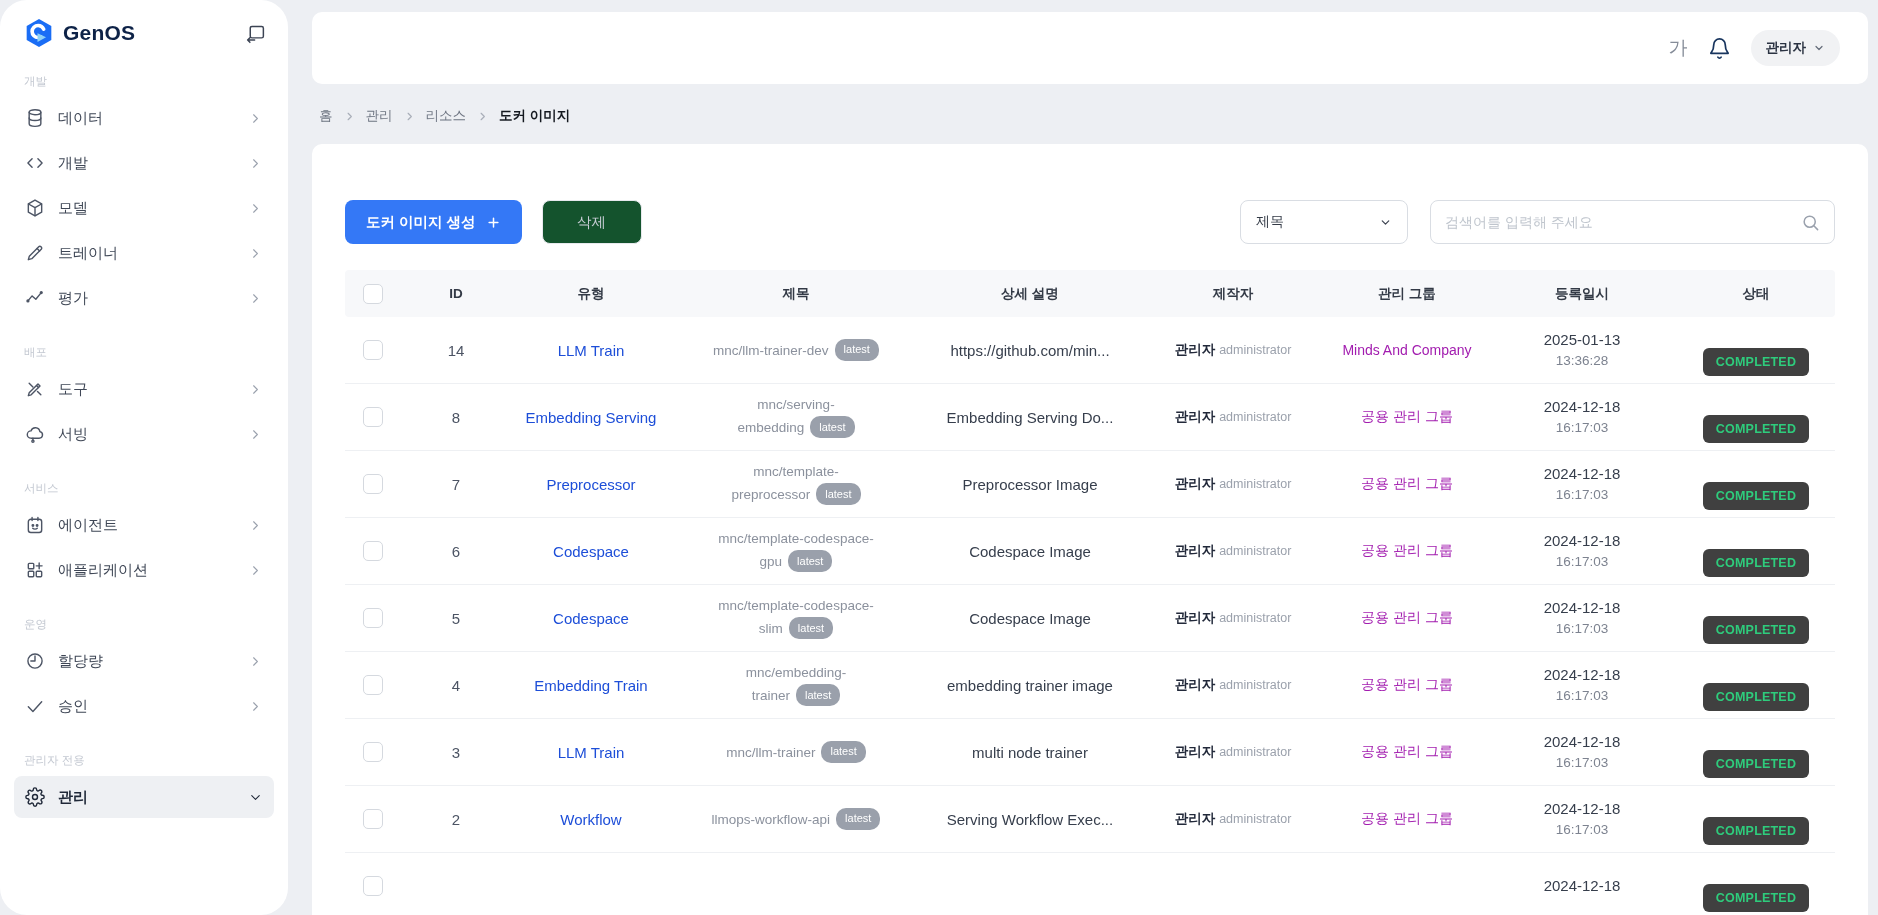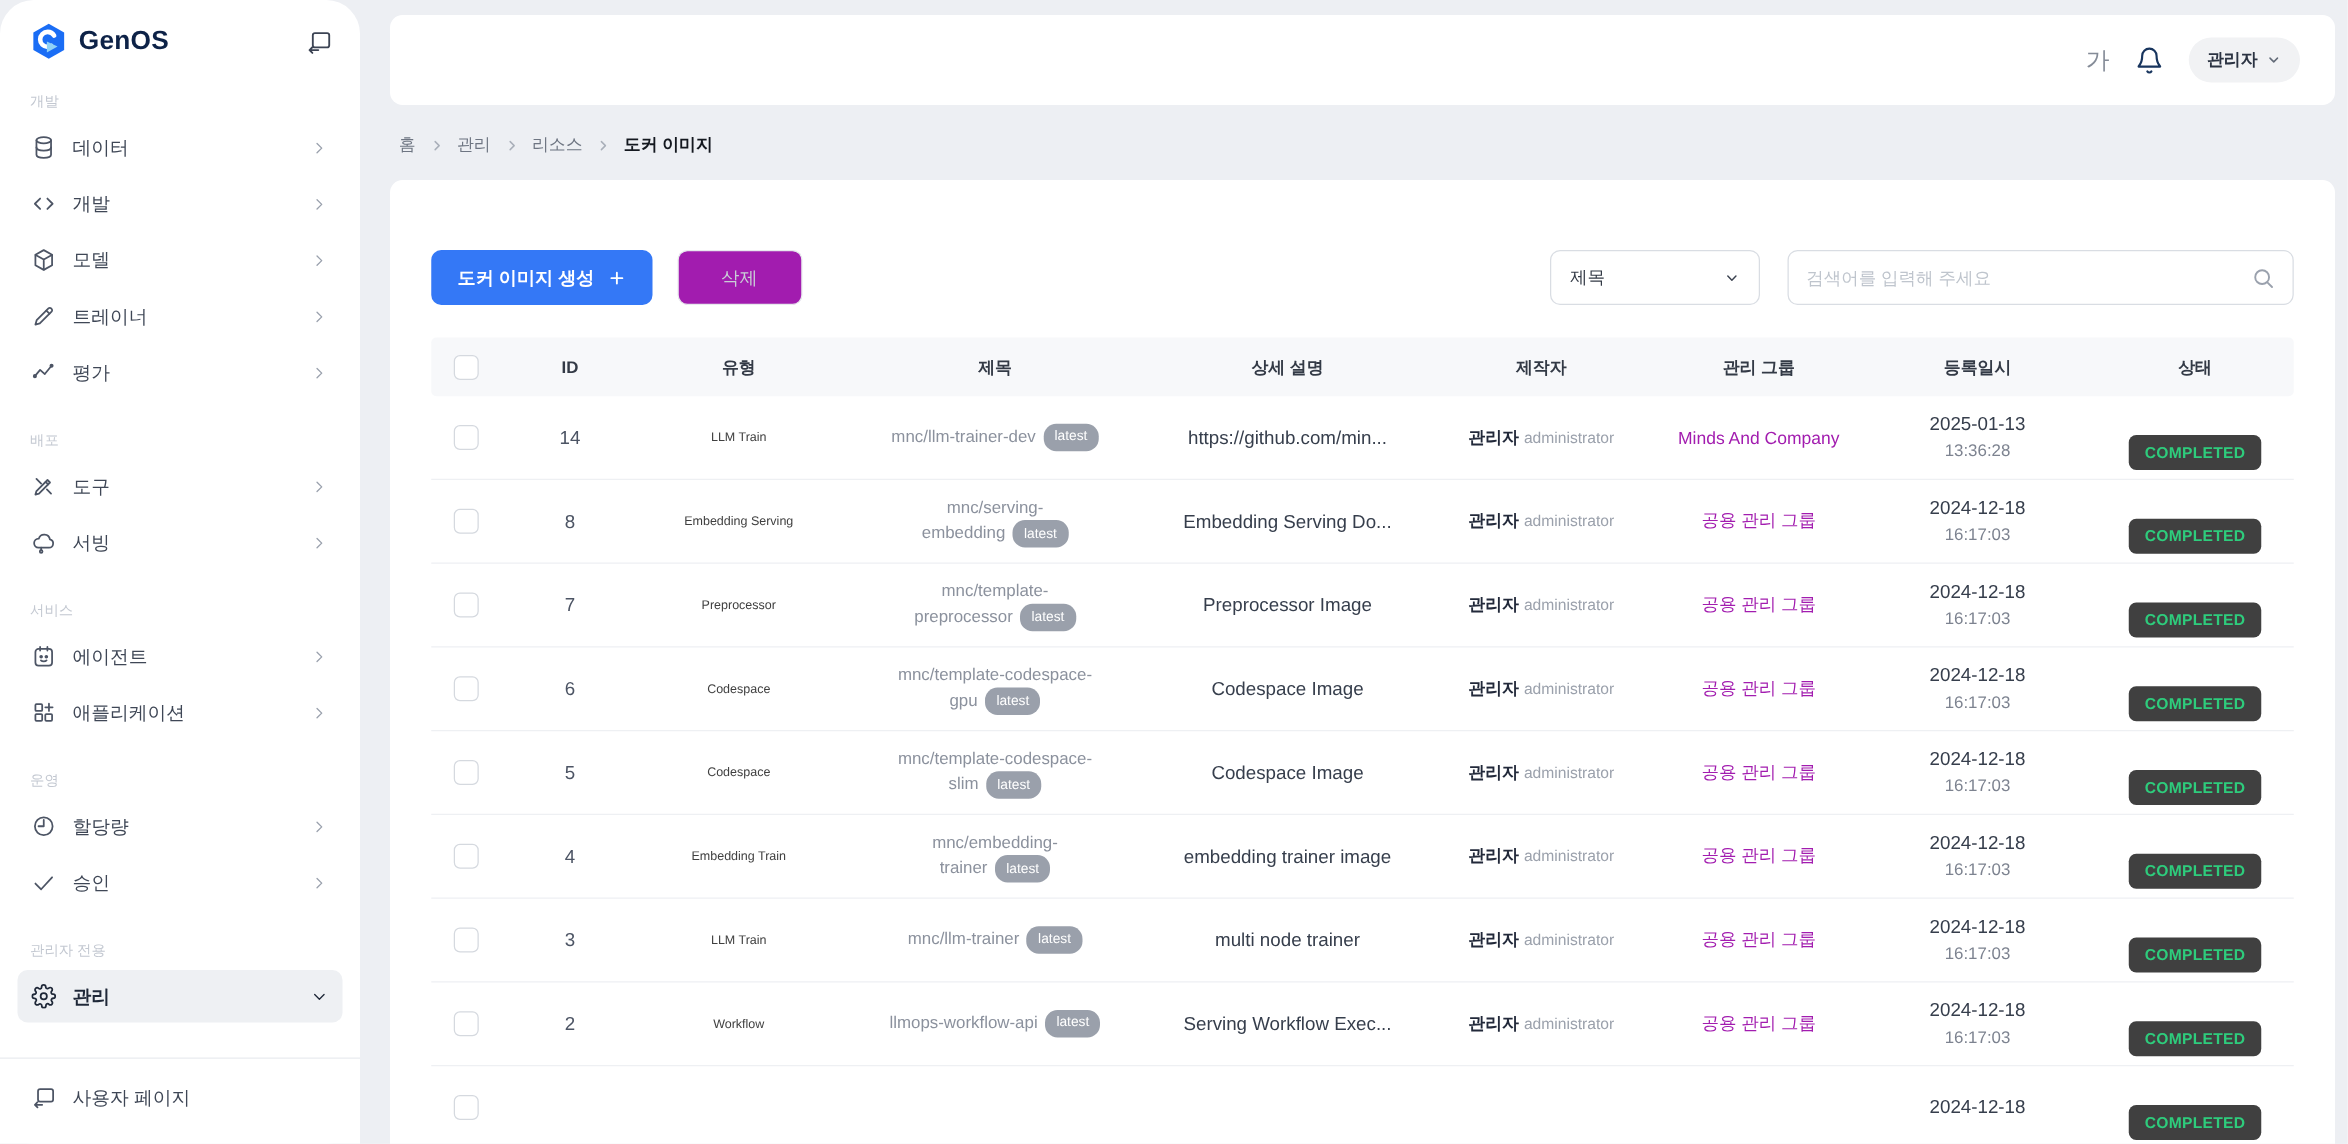--- a/index.html
+++ b/index.html
@@ -46,21 +46,21 @@
   .breadcrumb .bc-chev { color:#a9afb9; display:flex; }
 
   .card { margin-top:18px; background:#fff; border-radius:10px 10px 0 0; padding:30px 33px 40px;
     min-height:760px; }
   .page-title { font-size:22px; font-weight:800; color:#14181f; }
 
   .toolbar { margin-top:26px; display:flex; align-items:center; }
   .btn-create { display:flex; align-items:center; gap:10px; background:#3478f6; color:#fff;
     border:none; border-radius:8px; height:44px; padding:0 21px; font-size:14.5px; font-weight:700;
     font-family:inherit; cursor:pointer; }
-  .btn-delete { margin-left:20px; background:#a21caf; border:1px solid #e7e9ed; border-radius:8px;
+  .btn-delete { margin-left:20px; background:#14532d; border:1px solid #e7e9ed; border-radius:8px;
     height:44px; width:100px; color:#c9ced6; font-size:14.5px; font-family:inherit; }
   .toolbar-spacer { flex:1; }
   .filter-select { width:168px; height:44px; border:1px solid #d9dde3; border-radius:8px;
     display:flex; align-items:center; justify-content:space-between; padding:0 15px;
     font-size:14px; color:#333a46; cursor:pointer; }
   .filter-select .chev { color:#3b4250; display:flex; }
   .search-box { margin-left:22px; width:405px; height:44px; border:1px solid #d9dde3;
     border-radius:8px; display:flex; align-items:center; padding:0 14px; }
   .search-box input { flex:1; border:none; outline:none; font-size:14px; font-family:inherit; color:#333; }
   .search-box input::placeholder { color:#bfc5cd; }
@@ -68,21 +68,21 @@
 
   
   .table { margin-top:26px; }
   .tgrid { display:grid; grid-template-columns:56px 110px 160px 250px 218px 188px 160px 190px 1fr; }
   .thead { background:#f7f8fa; height:47px; align-items:center; border-radius:4px;
     font-size:13.5px; font-weight:700; color:#333a46; }
   .trow { min-height:67px; align-items:center; border-bottom:1px solid #eef0f3; }
   .cell { display:flex; justify-content:center; align-items:center; text-align:center; }
   .checkbox { width:20px; height:20px; border:1.5px solid #d5d9df; border-radius:5px; background:#fff; cursor:pointer; }
   .c-id { font-size:15px; color:#4c5464; }
-  .c-type { font-size:10px; color:#404040; }
+  .c-type { font-size:15px; color:#1d4ed8; }
   .c-image { flex-direction:column; font-size:13.5px; color:#8b919d; line-height:1.55; }
   .tag-badge { display:inline-block; background:#9aa0ab; color:#fff; font-size:11px;
     padding:2.5px 9px; border-radius:10px; margin-left:6px; vertical-align:1px; }
   .c-desc { font-size:15px; color:#363e4c; }
   .c-creator { font-size:13.5px; color:#22293a; }
   .c-creator b { font-weight:700; }
   .creator-account { color:#9ba1ac; font-size:12.5px; margin-left:4px; font-weight:400; }
   .c-group { font-size:14px; color:#a21caf; }
   .c-date { flex-direction:column; line-height:1.5; }
   .date-line { font-size:15px; color:#363e4c; }
@@ -290,31 +290,20 @@
             </svg>
           </span>
           <span class="nav-label">관리</span>
           <span class="icn chev">
             <svg width="15" height="15" viewBox="0 0 24 24" fill="none" stroke="currentColor" stroke-width="1.7" stroke-linecap="round" stroke-linejoin="round">
               <path d="M6 9l6 6 6-6"></path>
             </svg>
           </span>
         </div>
       </nav>
-    <div class="sidebar-footer">
-        <div class="nav-item">
-          <span class="icn">
-            <svg width="20" height="20" viewBox="0 0 24 24" fill="none" stroke="currentColor" stroke-width="1.7" stroke-linecap="round" stroke-linejoin="round">
-              <rect x="6.5" y="4" width="14.5" height="12" rx="2"></rect>
-              <path d="M10.5 20H3.5M6 17.5 3.5 20l2.5 2.5" transform="translate(0,-1)"></path>
-            </svg>
-          </span>
-          <span class="nav-label">사용자 페이지</span>
-        </div>
-      </div>
   </aside>
 
   <div class="main">
 
     <header class="topbar">
       <span class="font-toggle">가</span>
       <span class="bell">
         <svg width="23" height="23" viewBox="0 0 24 24" fill="none" stroke="currentColor" stroke-width="1.8" stroke-linecap="round" stroke-linejoin="round">
           <path d="M18 8A6 6 0 0 0 6 8c0 7-3 8-3 9h18c0-1-3-2-3-9"></path>
           <path d="M13.7 21a2 2 0 0 1-3.4 0"></path>

